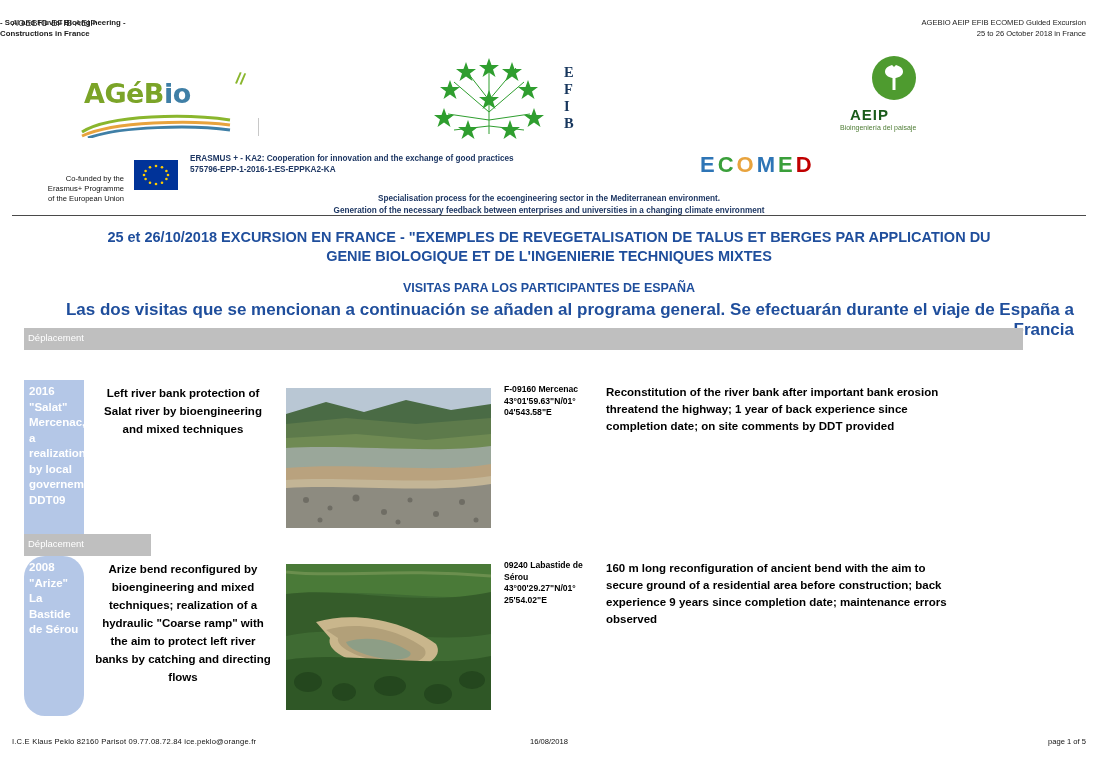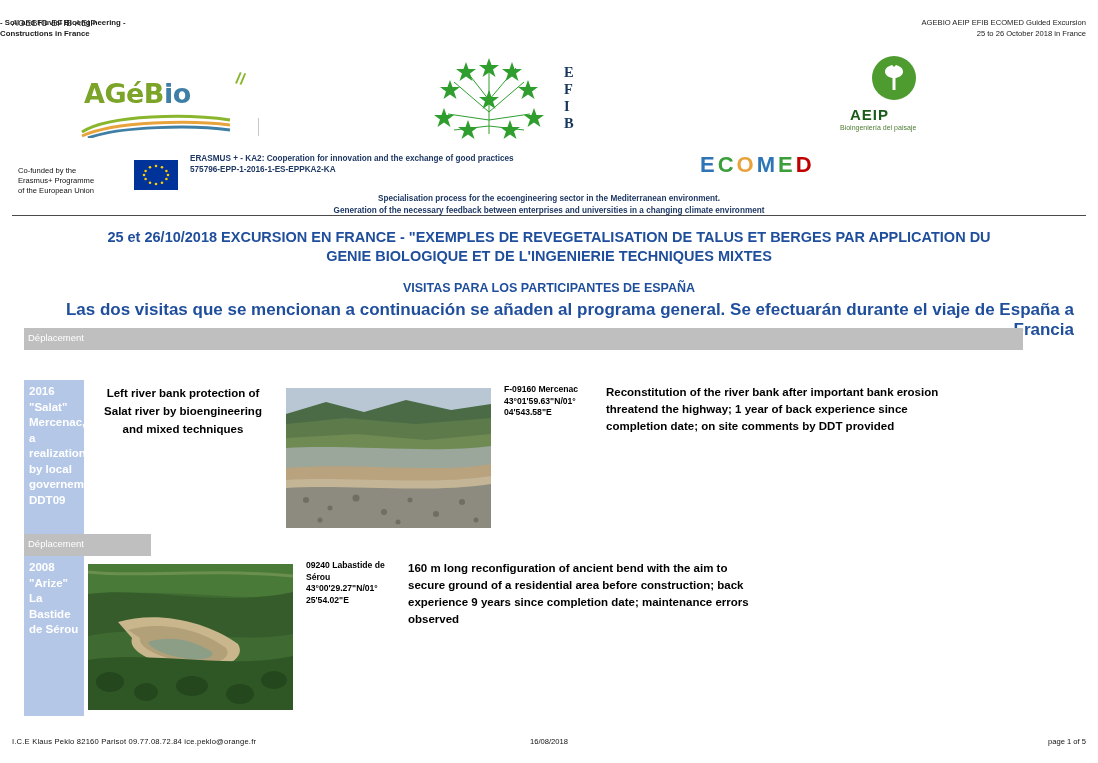--- a/index.html
+++ b/index.html
@@ -178,25 +178,25 @@
   .erasmus-logo {
     position: absolute;
     left: 18px;
     top: 156px;
     width: 160px;
     height: 44px;
   }
   .erasmus-text {
     position: absolute;
     left: 0;
-    top: 10px;
+    top: 18px;
     width: 106px;
     font-size: 7.6px;
     line-height: 10px;
-    text-align: left;
+    text-align: right;
     color: #111;
   }
   .eu-flag {
     position: absolute;
     left: 116px;
     top: 4px;
     width: 44px;
     height: 30px;
     background: #003399;
     position: absolute;
@@ -550,23 +550,24 @@
 43°01'59.63"N/01°
 04'543.58"E</div>
       <div class="cell-note">Reconstitution of the river bank after important bank erosion threatend the highway;  1 year of back experience since completion date; on site comments by DDT provided</div>
     </div>
 
     <div class="band-grey short">
       <span class="band-label">Déplacement</span>
     </div>
 
     <div class="row">
-      <div class="cell-date" style="white-space: pre-line;">2008
+      <div class="cell-date" style="white-space: pre-line; border-radius: 21px;">2008
 "Arize"
 La Bastide de Sérou</div>
+      <div class="cell-desc">Arize bend reconfigured by bioengineering and mixed techniques; realization of a hydraulic "Coarse ramp" with the aim to protect left river banks by catching and directing flows</div>
       <div class="cell-img">
         <svg class="photo photo2" viewBox="0 0 205 146" preserveAspectRatio="none">
           <rect x="0" y="0" width="205" height="146" fill="#3f6b33"></rect>
           <path d="M0 0 L205 0 L205 30 C 150 40, 70 20, 0 34 Z" fill="#4a7a38"></path>
           <path d="M0 30 C 60 22, 130 44, 205 28 L205 70 C 140 82, 60 58, 0 72 Z" fill="#355c2a"></path>
           <path d="M30 58 C 70 46, 120 58, 150 80 C 160 96, 130 110, 96 104 C 60 98, 40 86, 44 74 Z" fill="#c9b68c"></path>
           <path d="M40 66 C 74 56, 114 66, 138 84 C 146 96, 122 104, 96 98 C 66 92, 50 82, 52 74 Z" fill="#b2a079"></path>
           <path d="M60 78 C 84 70, 110 78, 124 88 C 128 94, 112 98, 94 94 C 74 90, 62 84, 60 78 Z" fill="#8d9e86"></path>
           <path d="M0 96 C 60 86, 140 106, 205 92 L205 146 L0 146 Z" fill="#2f5726"></path>
           <g fill="#24471e">

